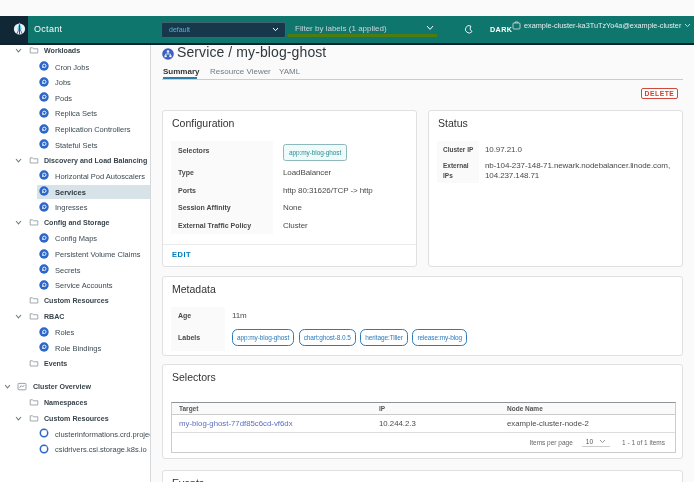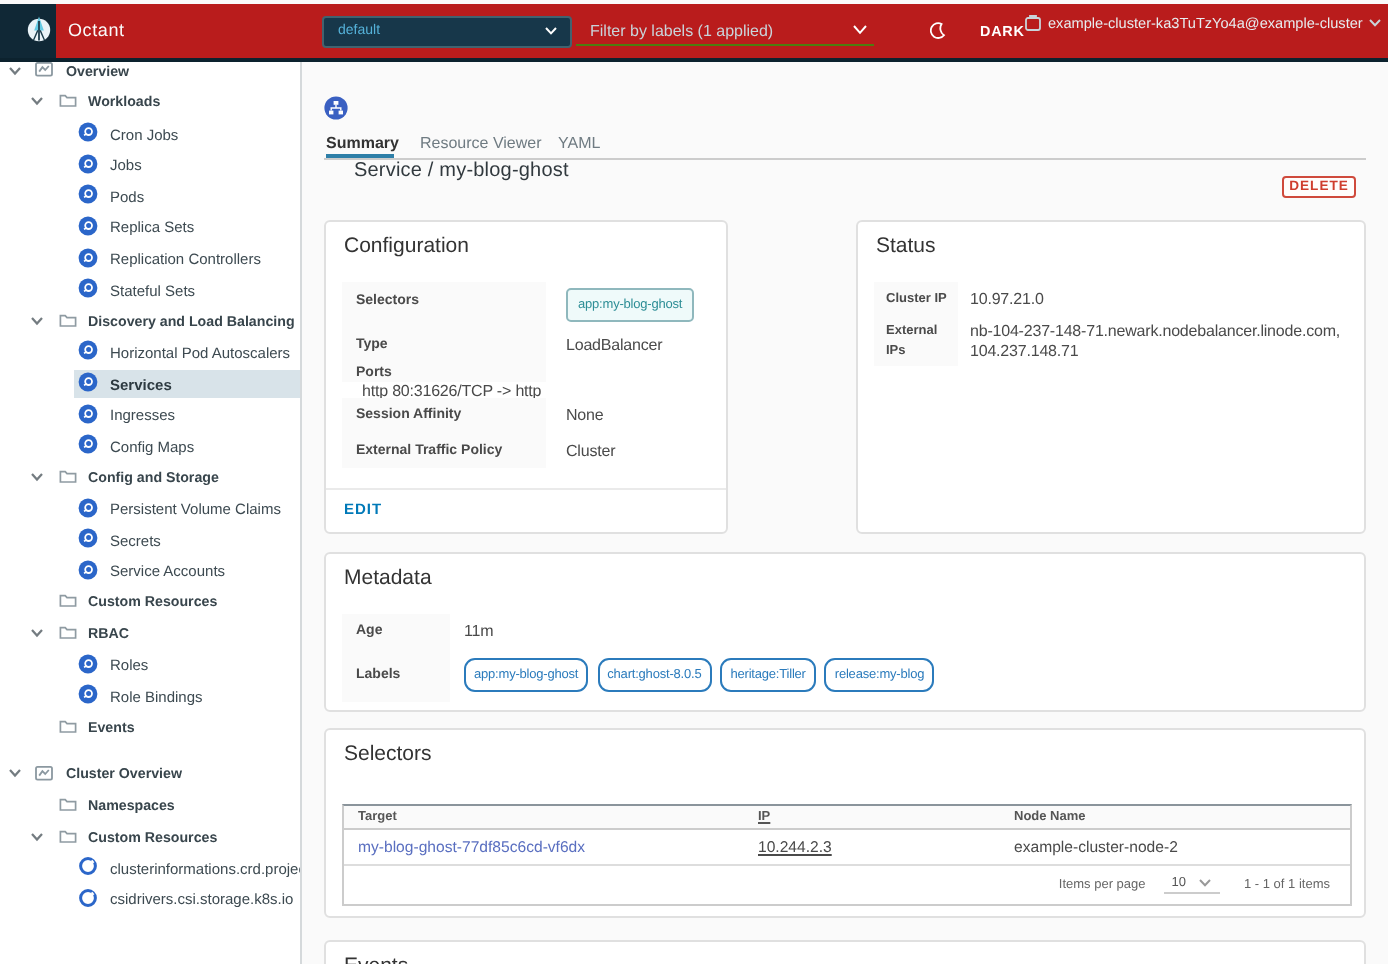--- a/index.html
+++ b/index.html
@@ -1,35 +1,35 @@
 <!DOCTYPE html>
 <html><head>
 <meta charset="utf-8">
 <style>
   * { margin:0; padding:0; box-sizing:border-box; }
   html,body { width:694px; height:482px; overflow:hidden; background:#fafafa;
     font-family:"Liberation Sans", sans-serif; }
 
   
-  #app-header { position:absolute; top:2px; left:0; width:694px; height:29px;
-    background:#b91c1c; z-index:10; }
+  #app-header { position:absolute; top:16px; left:0; width:694px; height:29px;
+    background:#0f766e; z-index:10; }
   #app-header .bottom-band { position:absolute; left:0; bottom:0; width:100%;
     height:2.5px; background:#0c222e; }
   #logo-block { position:absolute; left:0; top:0; width:28px; height:26.5px;
     background:#102836; }
   #logo-block svg { position:absolute; left:13px; top:6px; }
   #app-title { position:absolute; left:34px; top:0; height:26.5px;
     line-height:26.5px; color:#fafafa; font-size:9px; letter-spacing:0.3px; }
   #ns-dropdown { position:absolute; left:161px; top:6px; width:125px; height:15.5px;
     border:1px solid #42626f; background:#17374a; border-radius:2px;
     display:flex; align-items:center; }
   #ns-dropdown .ns-text { color:#55b2d9; font-size:7px; margin-left:7px; flex:1; }
   #ns-dropdown svg { margin-right:6px; }
   #label-filter { position:absolute; left:288px; top:6px; width:149px; height:15px;
-    border-bottom:1px solid #4d7c0f; display:flex; align-items:center; }
+    border-bottom:3px solid #4d7c0f; display:flex; align-items:center; }
   #label-filter .flt-text { color:#c9d4da; font-size:8px; margin-left:7px; flex:1; }
   #label-filter svg { margin-right:3px; }
   #theme-toggle { position:absolute; left:465px; top:0; height:26.5px;
     display:flex; align-items:center; }
   #theme-toggle .dark-label { color:#fff; font-size:7.2px; font-weight:bold;
     letter-spacing:0.4px; margin-left:17px; }
   #cluster-selector { position:absolute; left:512px; top:0; height:19px;
     display:flex; align-items:center; }
   #cluster-selector .cl-text { color:#e7edf0; font-size:7.3px; margin-left:3px; white-space:nowrap; }
   #cluster-selector svg.caret { margin-left:3px; }
@@ -55,41 +55,41 @@
   .nav-item.lvl2 .lbl { left:55px; }
   .nav-item.selected { font-weight:bold; color:#2d3a41; }
   .nav-item.selected .hl { position:absolute; left:37px; right:0; top:0.5px;
     bottom:0.5px; background:#d8e3e9; }
   .nav-item > * { z-index:1; }
 
   
   #main { position:absolute; left:152px; top:29px; width:542px; height:453px;
     background:#fafafa; }
   #title-icon { position:absolute; left:9.5px; top:18.5px; }
-  #page-title { position:absolute; left:25px; top:15px; font-size:10px;
-    font-weight:400; color:#31393e; white-space:nowrap; letter-spacing:0.1px;margin-top:36px; }
+  #page-title { position:absolute; left:25px; top:15px; font-size:14px;
+    font-weight:400; color:#31393e; white-space:nowrap; letter-spacing:0.1px; }
 
   .tab { position:absolute; top:38px; font-size:8px; color:#6f7b82; cursor:pointer; }
   .tab.active { color:#333; font-weight:bold; }
   #tabs-hairline { position:absolute; left:10px; width:521px; top:50px;
     height:1px; background:#ccc; }
   #tab-underline { position:absolute; left:11px; width:34px; top:47.5px;
     height:2.8px; background:#2e7fa8; }
 
   #delete-button { position:absolute; left:489px; top:58.5px; width:37px;
     height:11px; border:1px solid #cf4a3c; border-radius:2px; background:#fffdfc;
     color:#cf3e2e; font-size:6.8px; font-weight:bold; letter-spacing:0.5px;
     display:flex; align-items:center; justify-content:center;
     font-family:"Liberation Sans", sans-serif; }
 
   .card { position:absolute; background:#fff; border:1px solid #e0e0e0;
     border-radius:3px; }
   .card-title { position:absolute; left:9px; top:6px; font-size:10.5px;
     color:#333; }
-  #card-configuration { left:10px; top:81px; width:202px; height:157px; }
+  #card-configuration { left:10px; top:81px; width:255px; height:157px; }
   #card-status        { left:276px; top:81px; width:255px; height:157px; }
   #card-metadata      { left:10px; top:247px; width:521px; height:80px; }
   #card-endpoints     { left:10px; top:335px; width:521px; height:95px; }
   #card-events        { left:10px; top:441px; width:521px; height:40px; }
 
   .kv-rows { position:absolute; left:8px; top:30px; right:8px; }
   .kv-row { display:flex; }
   .kv-label { background:#fafafa; font-size:7px; font-weight:bold;
     color:#4a4a4a; padding:0 4px 0 7px; display:flex; align-items:center;
     flex-shrink:0; line-height:9.5px; flex-wrap:wrap; }
@@ -119,21 +119,21 @@
   #endpoints-table { position:absolute; left:8px; top:37px; width:505px;
     border:1px solid #ccc; border-top:1px solid #8a949b; background:#fff; }
   .tbl-header { display:flex; height:12px; background:#fafafa;
     border-bottom:1px solid #ccc; }
   .tbl-header .th { font-size:6.5px; font-weight:bold; color:#555;
     padding-left:7px; display:flex; align-items:center; }
   .tbl-row { display:flex; height:18px; border-bottom:1px solid #ddd; }
   .tbl-row .td { font-size:7.8px; color:#4a4a4a; padding-left:7px;
     display:flex; align-items:center; }
   .col-target { width:200px; }
-  .col-ip { width:128px;text-decoration:underline; }
+  .col-ip { width:128px; }
   .col-node { flex:1; }
   .tbl-row .td a { color:#5a6fc0; text-decoration:none; }
   .tbl-footer { height:19px; display:flex; align-items:center;
     justify-content:flex-end; font-size:6.5px; color:#666; }
   .tbl-footer .ipp-label { margin-right:9px; }
   .tbl-footer .page-size { border-bottom:1px solid #ccc; padding:0 4px 1px 4px;
     display:flex; align-items:center; color:#555; margin-right:12px; }
   .tbl-footer .page-size svg { margin-left:6px; }
   .tbl-footer .range { margin-right:10px; }
 </style>
@@ -281,36 +281,36 @@
         <span class="lbl">Services</span>
       </div>
       <div class="nav-item lvl2">
         <span class="ico"><svg width="10" height="10" viewBox="0 0 10 10">
             <circle cx="5" cy="5" r="4.7" fill="#2b66c9"></circle>
             <circle cx="5.3" cy="4.8" r="1.7" fill="none" stroke="#fff" stroke-width="0.9"></circle>
             <path d="M3 6.6 L4.4 5.9" stroke="#fff" stroke-width="0.8"></path>
           </svg></span>
         <span class="lbl">Ingresses</span>
       </div>
+      <div class="nav-item lvl1 bold">
+        <span class="chev"><svg width="7" height="5" viewBox="0 0 7 5">
+            <path d="M1 1 L3.5 3.8 L6 1" fill="none" stroke="#747c81" stroke-width="1.1"></path>
+          </svg></span>
+        <span class="ico"><svg width="10" height="8" viewBox="0 0 10 8">
+            <path d="M1.2 7 V1.8 H3.6 L4.5 2.8 H8.8 V7 Z" fill="none" stroke="#8f9ba2" stroke-width="0.85"></path>
+          </svg></span>
+        <span class="lbl">Config and Storage</span>
+      </div>
       <div class="nav-item lvl2">
         <span class="ico"><svg width="10" height="10" viewBox="0 0 10 10">
             <circle cx="5" cy="5" r="4.7" fill="#2b66c9"></circle>
             <circle cx="5.3" cy="4.8" r="1.7" fill="none" stroke="#fff" stroke-width="0.9"></circle>
             <path d="M3 6.6 L4.4 5.9" stroke="#fff" stroke-width="0.8"></path>
           </svg></span>
         <span class="lbl">Config Maps</span>
-      </div>
-      <div class="nav-item lvl1 bold">
-        <span class="chev"><svg width="7" height="5" viewBox="0 0 7 5">
-            <path d="M1 1 L3.5 3.8 L6 1" fill="none" stroke="#747c81" stroke-width="1.1"></path>
-          </svg></span>
-        <span class="ico"><svg width="10" height="8" viewBox="0 0 10 8">
-            <path d="M1.2 7 V1.8 H3.6 L4.5 2.8 H8.8 V7 Z" fill="none" stroke="#8f9ba2" stroke-width="0.85"></path>
-          </svg></span>
-        <span class="lbl">Config and Storage</span>
       </div>
       <div class="nav-item lvl2">
         <span class="ico"><svg width="10" height="10" viewBox="0 0 10 10">
             <circle cx="5" cy="5" r="4.7" fill="#2b66c9"></circle>
             <circle cx="5.3" cy="4.8" r="1.7" fill="none" stroke="#fff" stroke-width="0.9"></circle>
             <path d="M3 6.6 L4.4 5.9" stroke="#fff" stroke-width="0.8"></path>
           </svg></span>
         <span class="lbl">Persistent Volume Claims</span>
       </div>
       <div class="nav-item lvl2">
@@ -432,21 +432,21 @@
         <div class="kv-row" style="height: 23.5px;">
           <div class="kv-label">Selectors</div>
           <div class="kv-value">
             <span class="chip-selector">app:my-blog-ghost</span>
           </div>
         </div>
         <div class="kv-row" style="height: 17.4px;">
           <div class="kv-label">Type</div>
           <div class="kv-value">LoadBalancer</div>
         </div>
-        <div class="kv-row" style="height: 17.4px; flex-direction: column;">
+        <div class="kv-row" style="height: 17.4px;">
           <div class="kv-label">Ports</div>
           <div class="kv-value">http 80:31626/TCP -&gt; http</div>
         </div>
         <div class="kv-row" style="height: 17.4px;">
           <div class="kv-label">Session Affinity</div>
           <div class="kv-value">None</div>
         </div>
         <div class="kv-row" style="height: 17.4px;">
           <div class="kv-label">External Traffic Policy</div>
           <div class="kv-value">Cluster</div>

